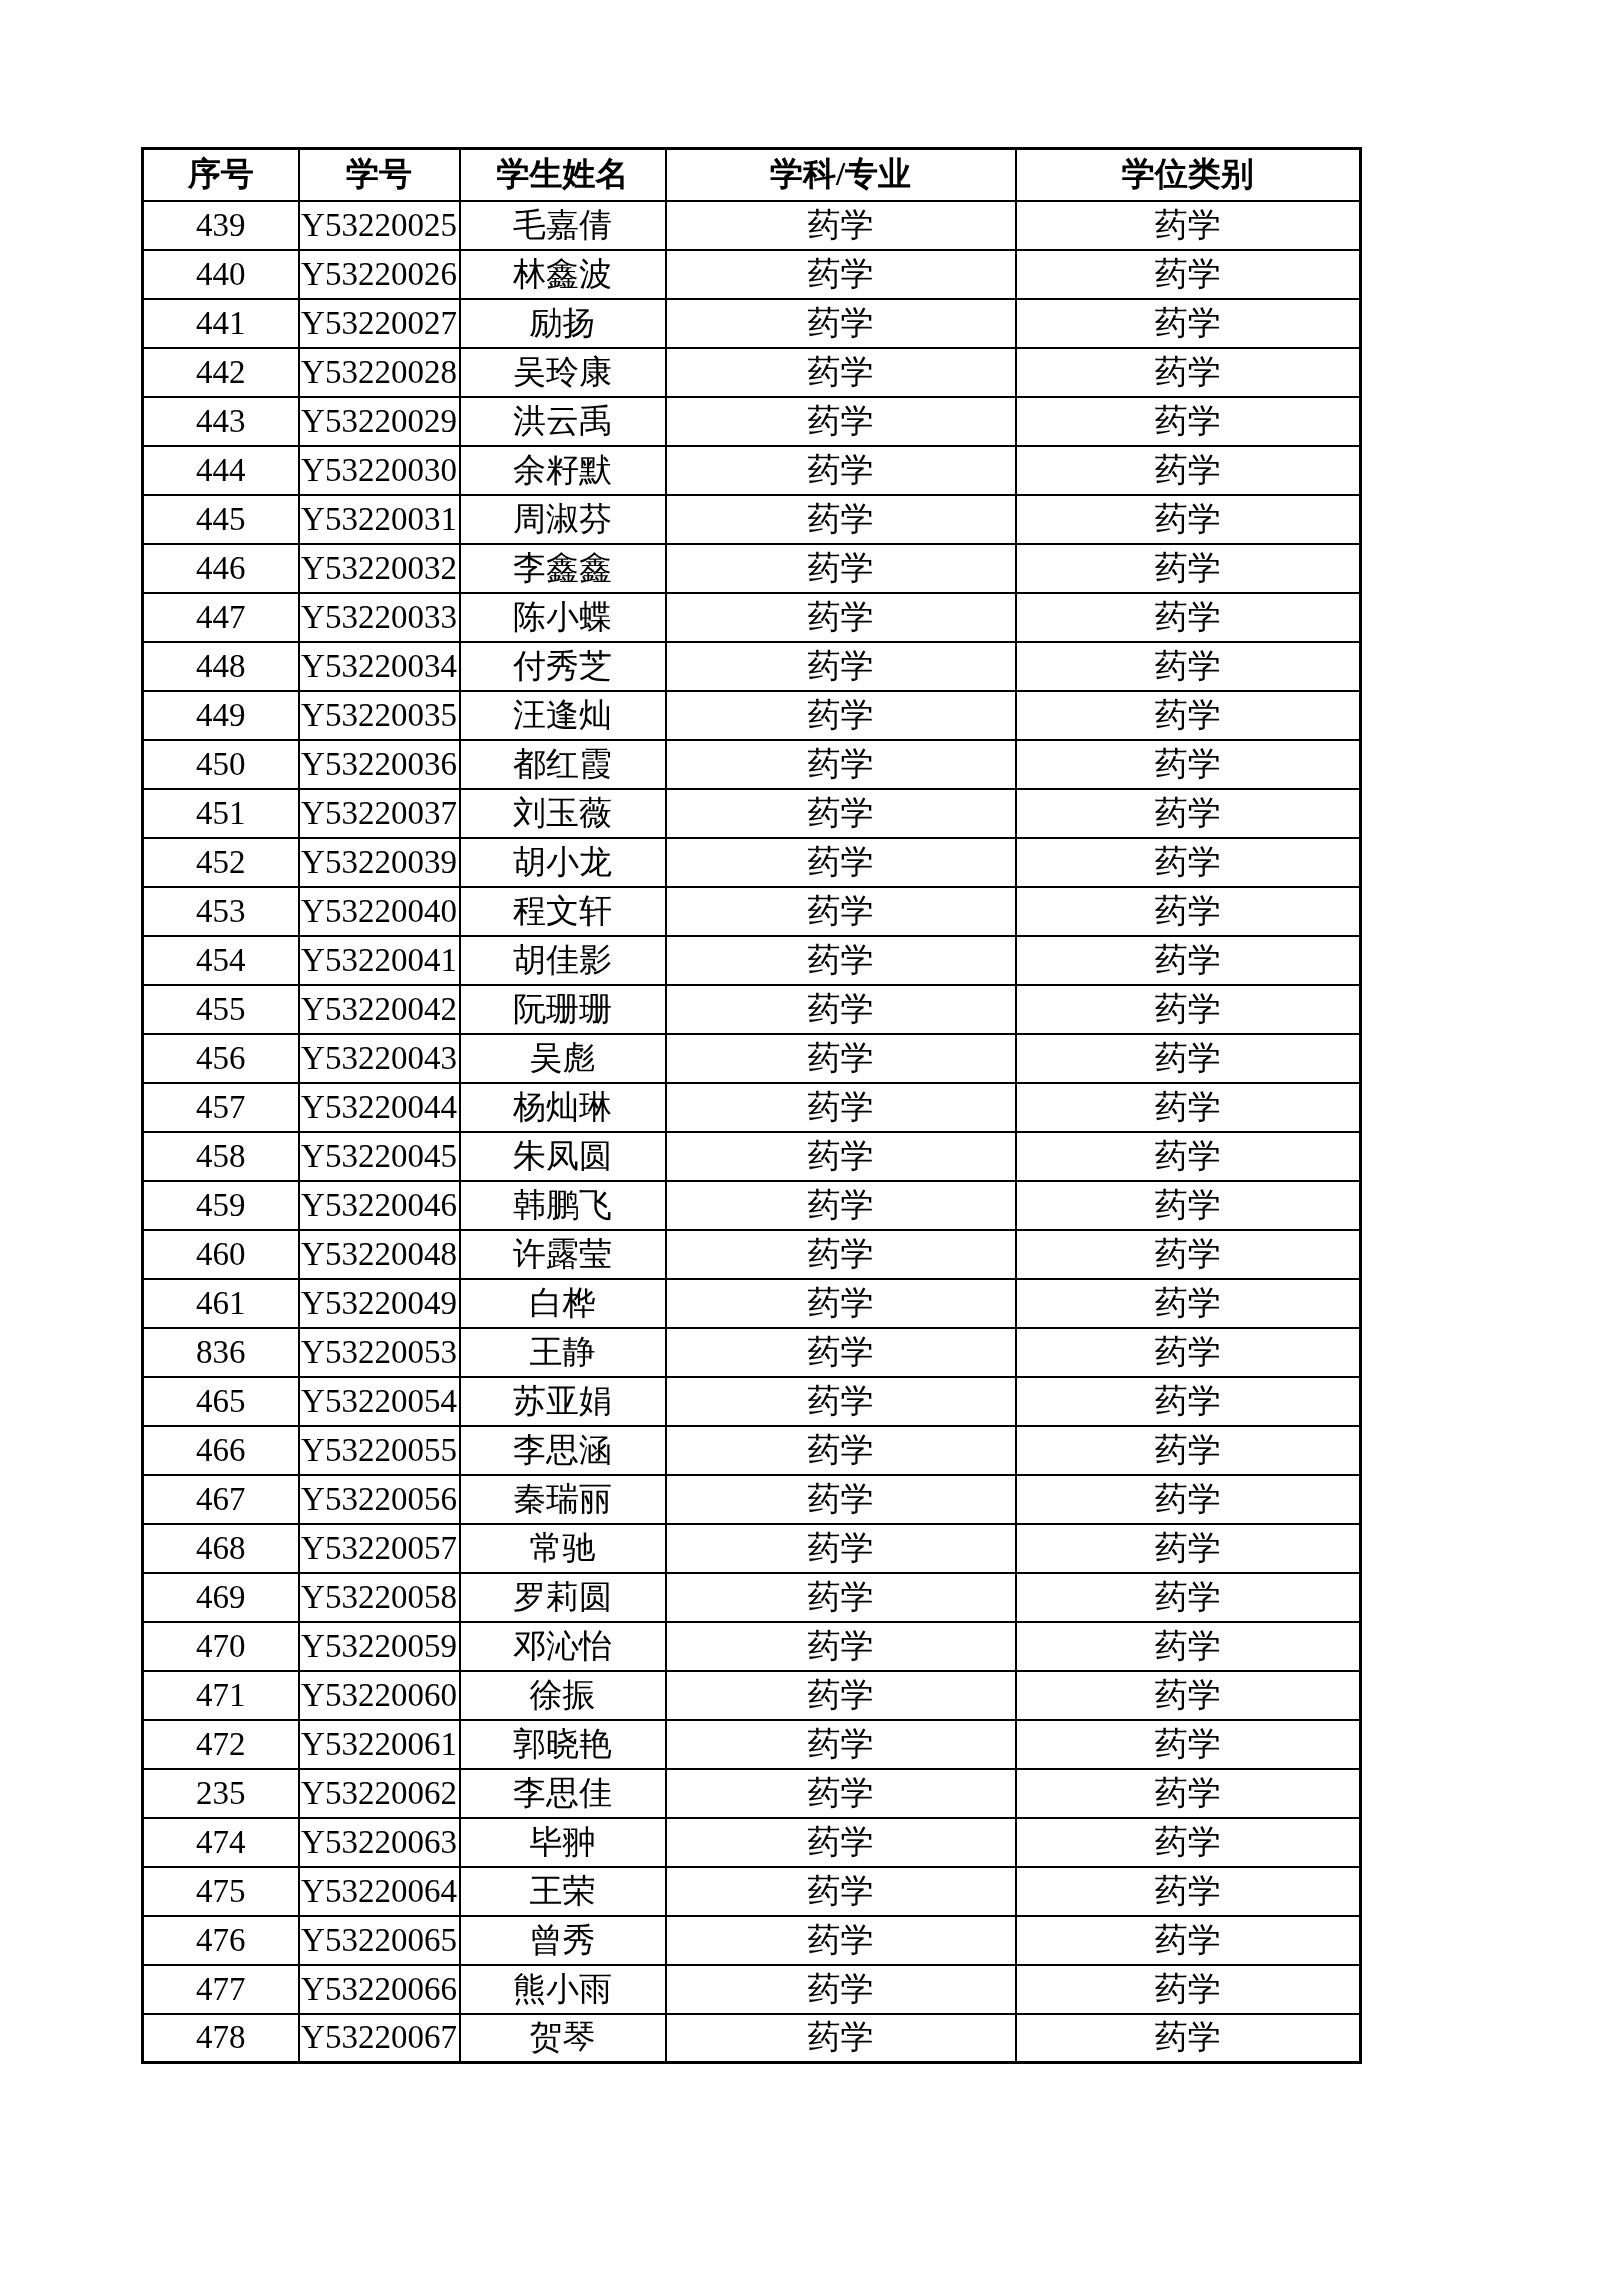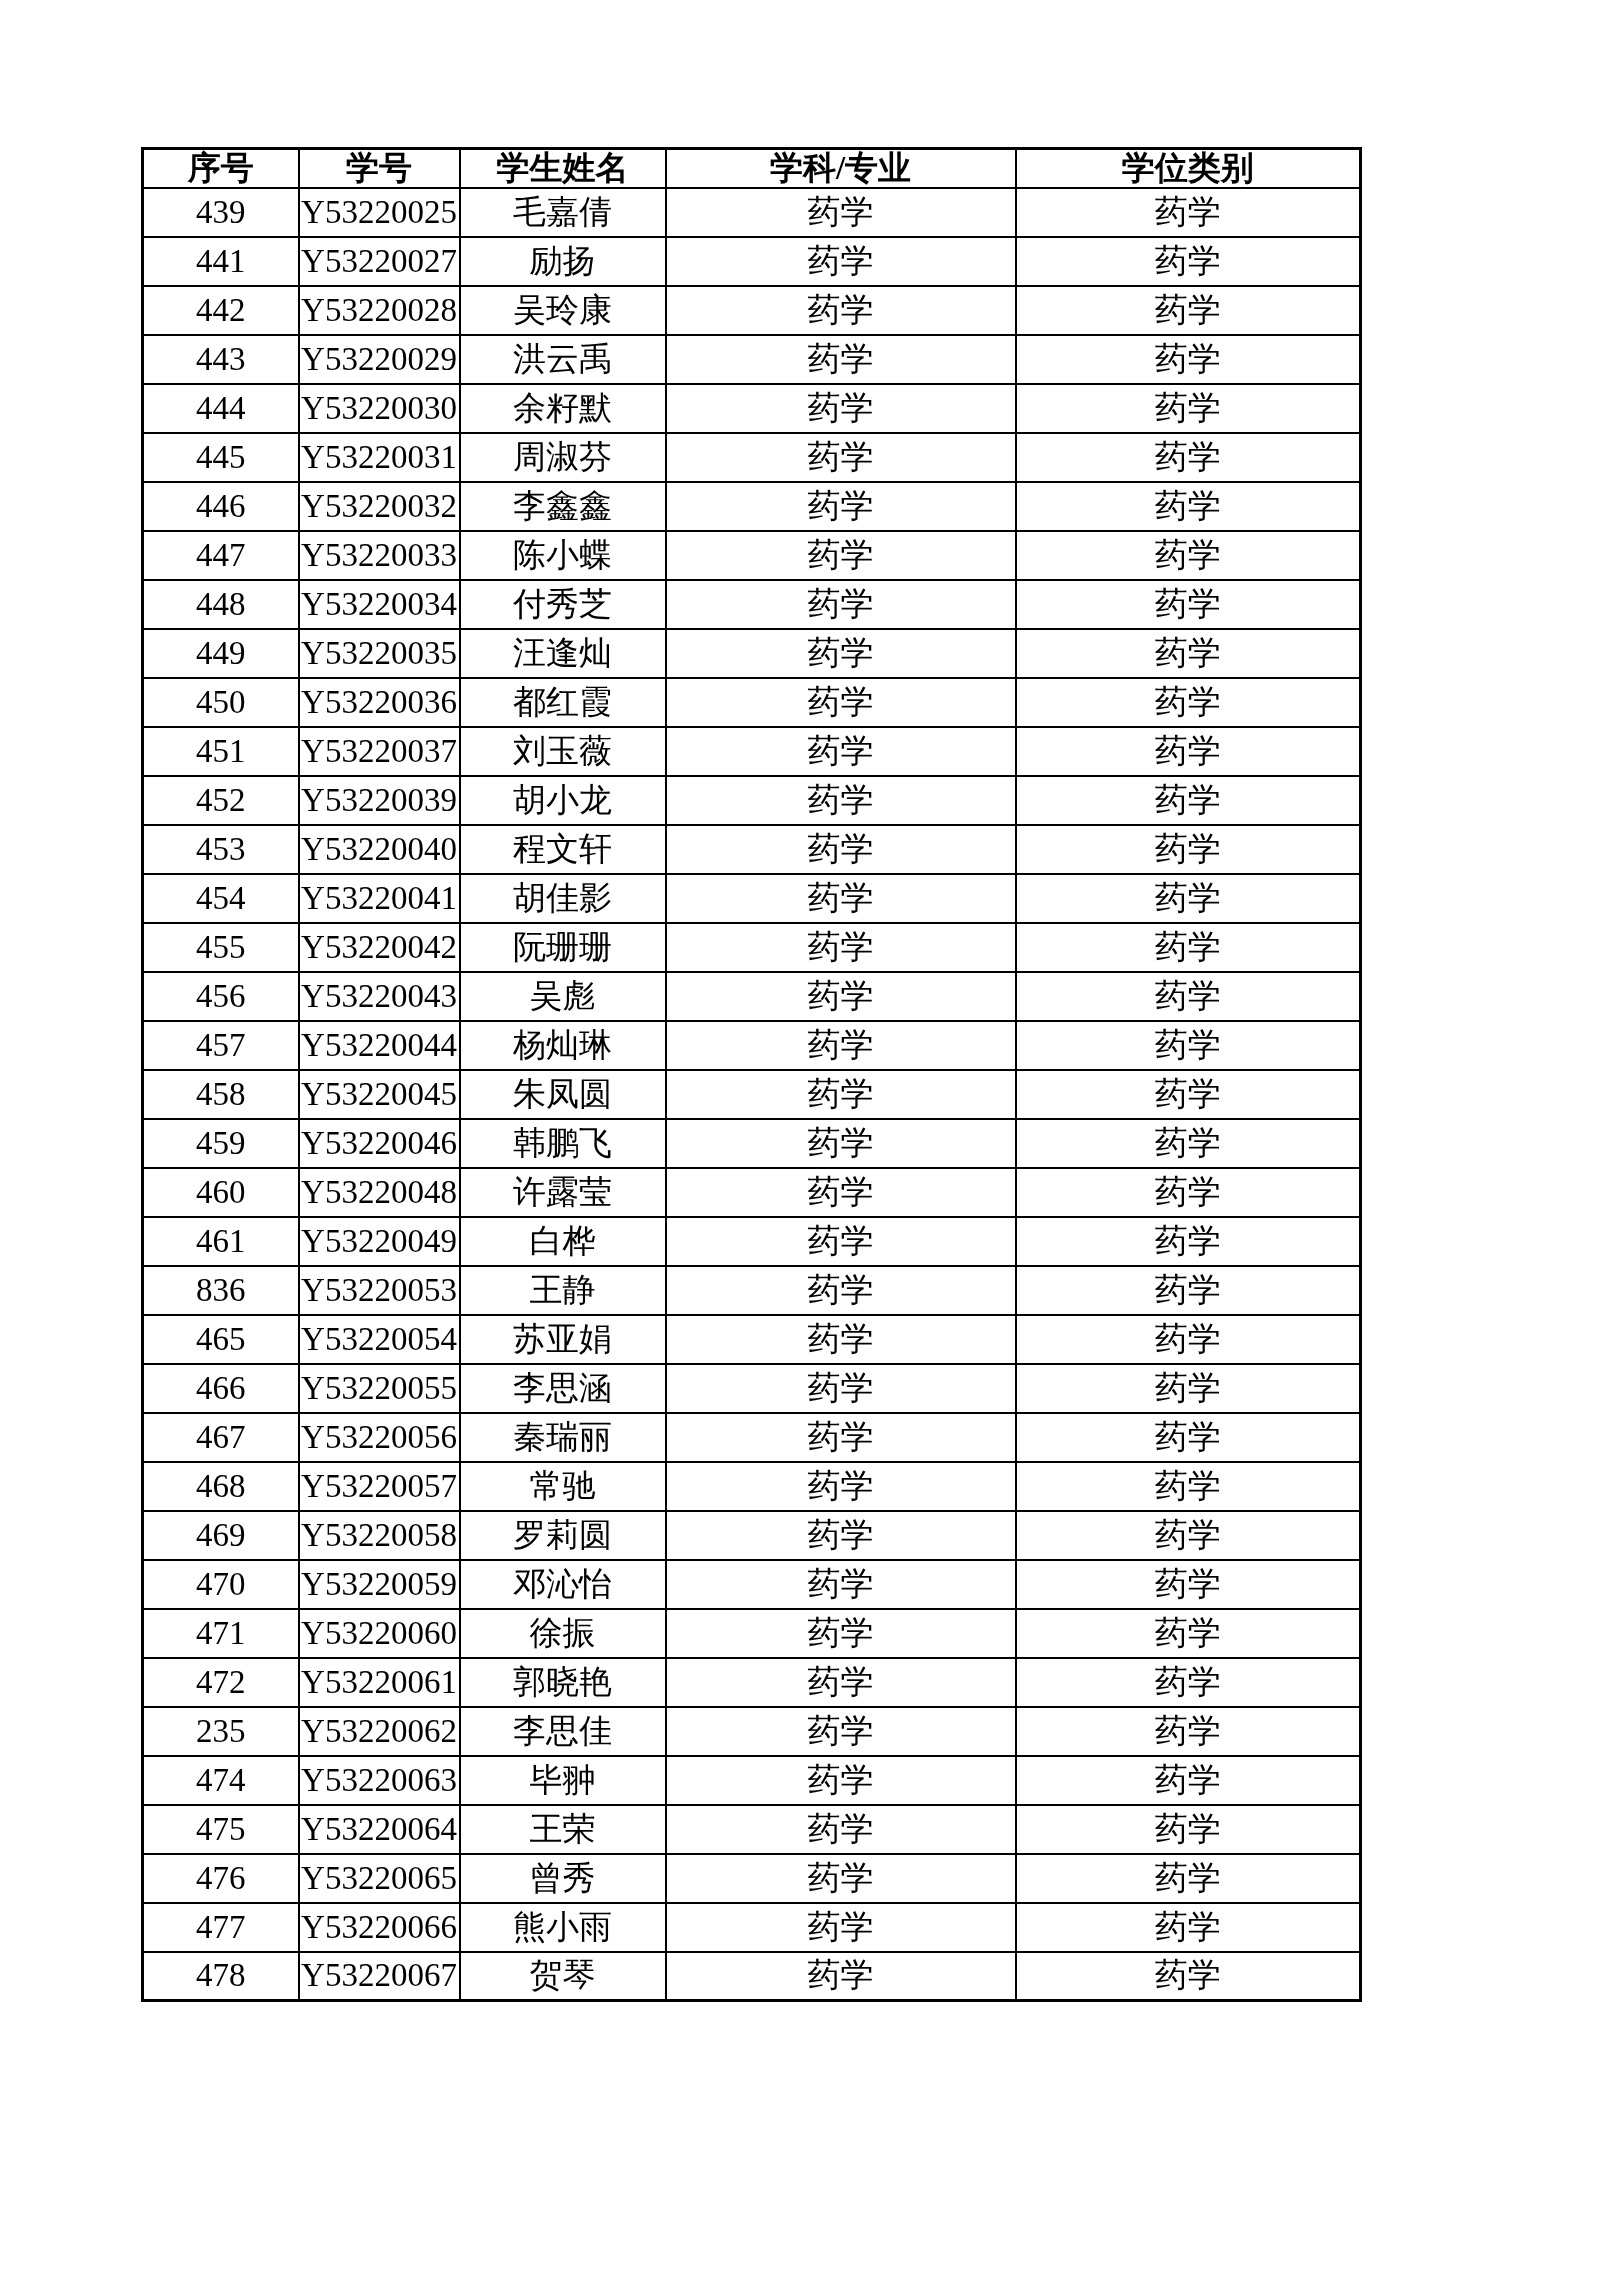--- a/index.html
+++ b/index.html
@@ -35,21 +35,21 @@
     text-align: center;
     vertical-align: middle;
     font-size: 33px;
     line-height: 1;
     overflow: hidden;
     white-space: nowrap;
   }
   table.students th {
     font-weight: bold;
   }
-  thead tr { height: 39px; }
+  thead tr { height: 52px; }
   tbody tr { height: 49px; margin-left: 39px; }
 </style>
 </head>
 <body>
 
 <div class="page">
   <table class="students">
     <colgroup>
       <col style="width:156px">
       <col style="width:161px">
@@ -68,20 +68,27 @@
     </thead>
     <tbody>
   <tr>
     <td>439</td>
     <td>Y53220025</td>
     <td>毛嘉倩</td>
     <td>药学</td>
     <td>药学</td>
   </tr>
 
+  <tr>
+    <td>440</td>
+    <td>Y53220026</td>
+    <td>林鑫波</td>
+    <td>药学</td>
+    <td>药学</td>
+  </tr>
 
   <tr>
     <td>441</td>
     <td>Y53220027</td>
     <td>励扬</td>
     <td>药学</td>
     <td>药学</td>
   </tr>
 
   <tr>

